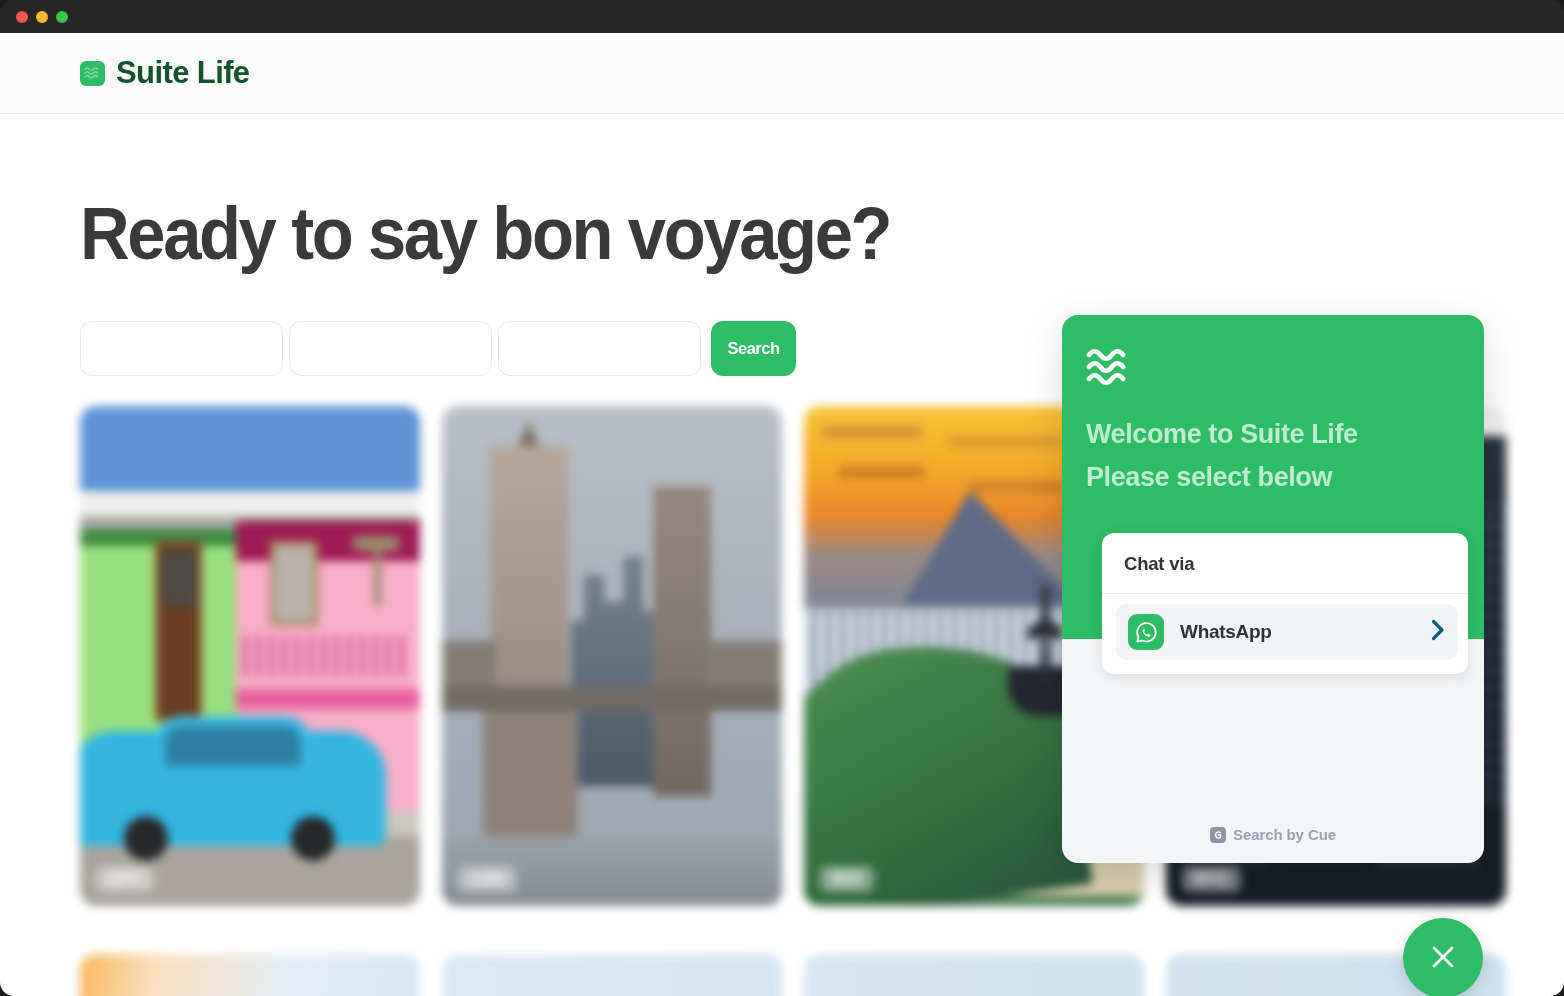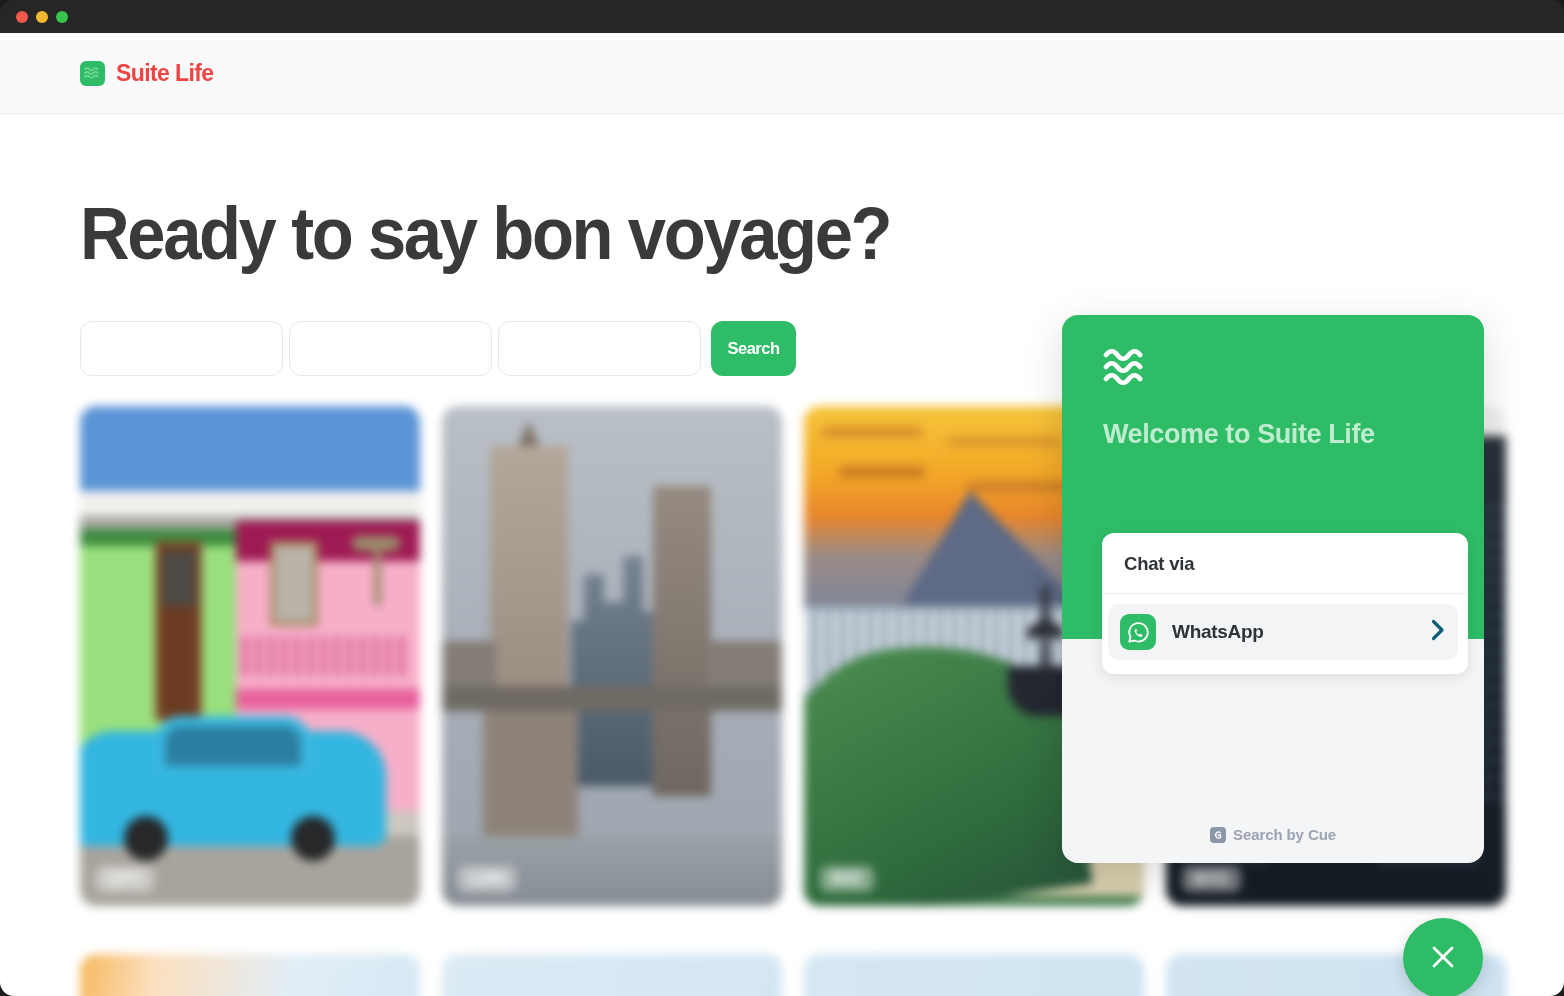--- a/index.html
+++ b/index.html
@@ -62,23 +62,23 @@
   .brand { display: flex; align-items: center; gap: 11px; }
   .brand-mark {
     width: 25px; height: 25px;
     border-radius: 6px;
     background: #2ebc66;
     display: flex;
     align-items: center;
     justify-content: center;
   }
   .brand-name {
-    font-size: 23px;
+    font-size: 31px;
     font-weight: bold;
-    color: #ef4444;
+    color: #14532d;
     letter-spacing: -0.6px;
   }
   .main-nav { display: flex; align-items: center; gap: 46px; }
   .nav-link {
     font-size: 18.5px;
     color: #3e3e3e;
     text-decoration: none;
     letter-spacing: -0.1px;
     cursor: pointer;
   }
@@ -439,21 +439,21 @@
     background: #f4f5f7;
     box-shadow: 0 10px 40px rgba(0,0,0,0.14);
     overflow: hidden;
     z-index: 40;
   }
   .chat-header {
     position: absolute;
     left: 0; top: 0;
     width: 100%; height: 324px;
     background: #2ebc66;
-    padding: 32px 28px 0 41px;
+    padding: 32px 28px 0 24px;
   }
   .wave-icon { margin-bottom: 22px; }
   .chat-welcome {
     font-size: 27px;
     font-weight: bold;
     line-height: 1.6;
     color: #bfeccf;
     letter-spacing: -0.4px;
   }
   .chat-card {
@@ -466,21 +466,21 @@
     overflow: hidden;
   }
   .chat-card-title {
     padding: 20px 22px 18px 22px;
     font-size: 18.5px;
     font-weight: bold;
     color: #2f3338;
     border-bottom: 1px solid #edeef0;
     letter-spacing: -0.2px;
   }
-  .chat-options { padding: 10px 10px 14px 6px; }
+  .chat-options { padding: 10px 10px 14px 14px; }
   .chat-option {
     display: flex;
     align-items: center;
     gap: 16px;
     height: 56px;
     padding: 0 12px;
     border-radius: 10px;
     cursor: pointer;
   }
   .chat-option.is-hover { background: #f3f4f6; }
@@ -649,20 +649,21 @@
       <div class="chat-header">
         <div class="wave-icon">
           <svg width="48" height="40" viewBox="0 0 48 40" fill="none">
             <path d="M3 8c3.8-5 7.6-5 11.4 0s7.6 5 11.4 0 7.6-5 11.4 0" stroke="#ffffff" stroke-width="4.6" stroke-linecap="round"></path>
             <path d="M3 20c3.8-5 7.6-5 11.4 0s7.6 5 11.4 0 7.6-5 11.4 0" stroke="#ffffff" stroke-width="4.6" stroke-linecap="round"></path>
             <path d="M3 32c3.8-5 7.6-5 11.4 0s7.6 5 11.4 0 7.6-5 11.4 0" stroke="#ffffff" stroke-width="4.6" stroke-linecap="round"></path>
           </svg>
         </div>
         <div class="chat-welcome">
           <div>Welcome to Suite Life</div>
+          <div>Please select below</div>
         </div>
       </div>
 
       <div class="chat-card">
         <div class="chat-card-title">Chat via</div>
 
         <div class="chat-options">
 
           <div class="chat-option is-hover">
             <span class="opt-icon opt-icon-wa">

